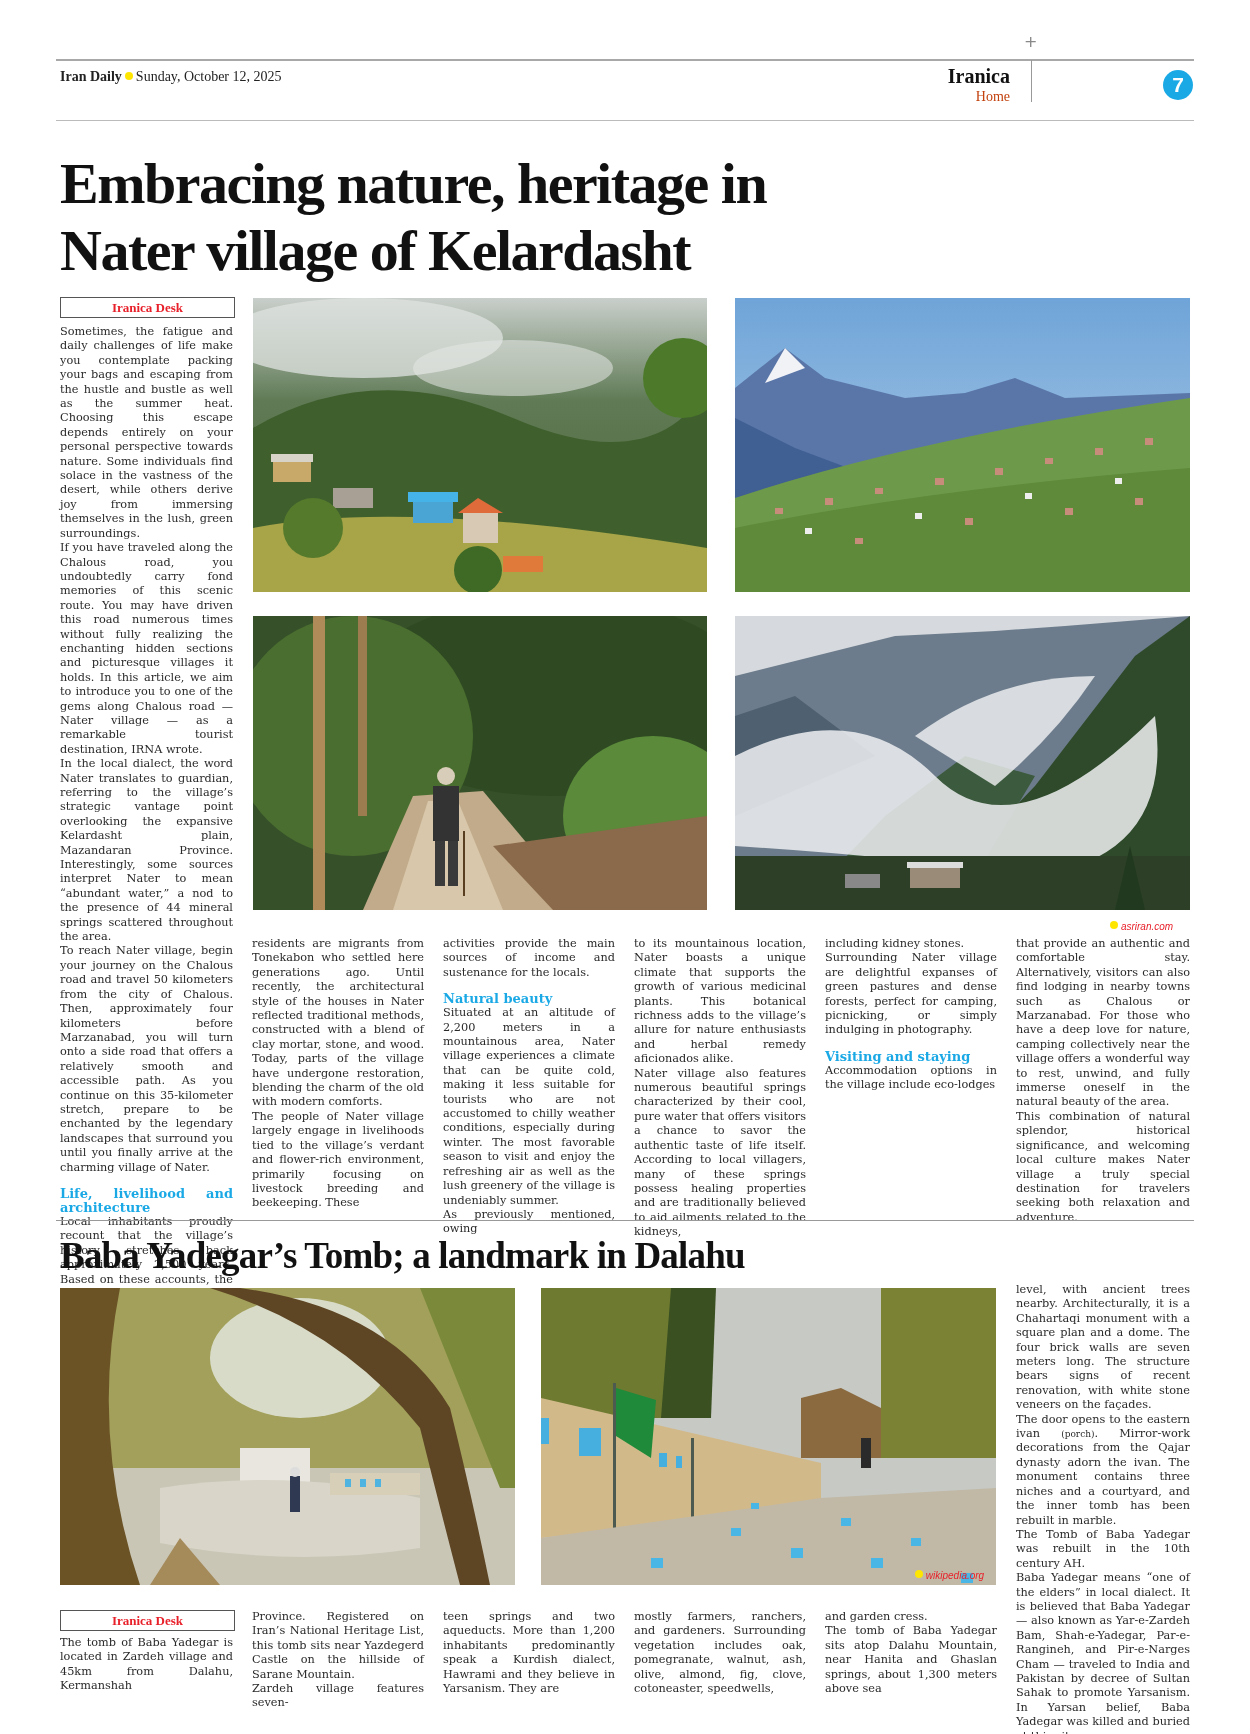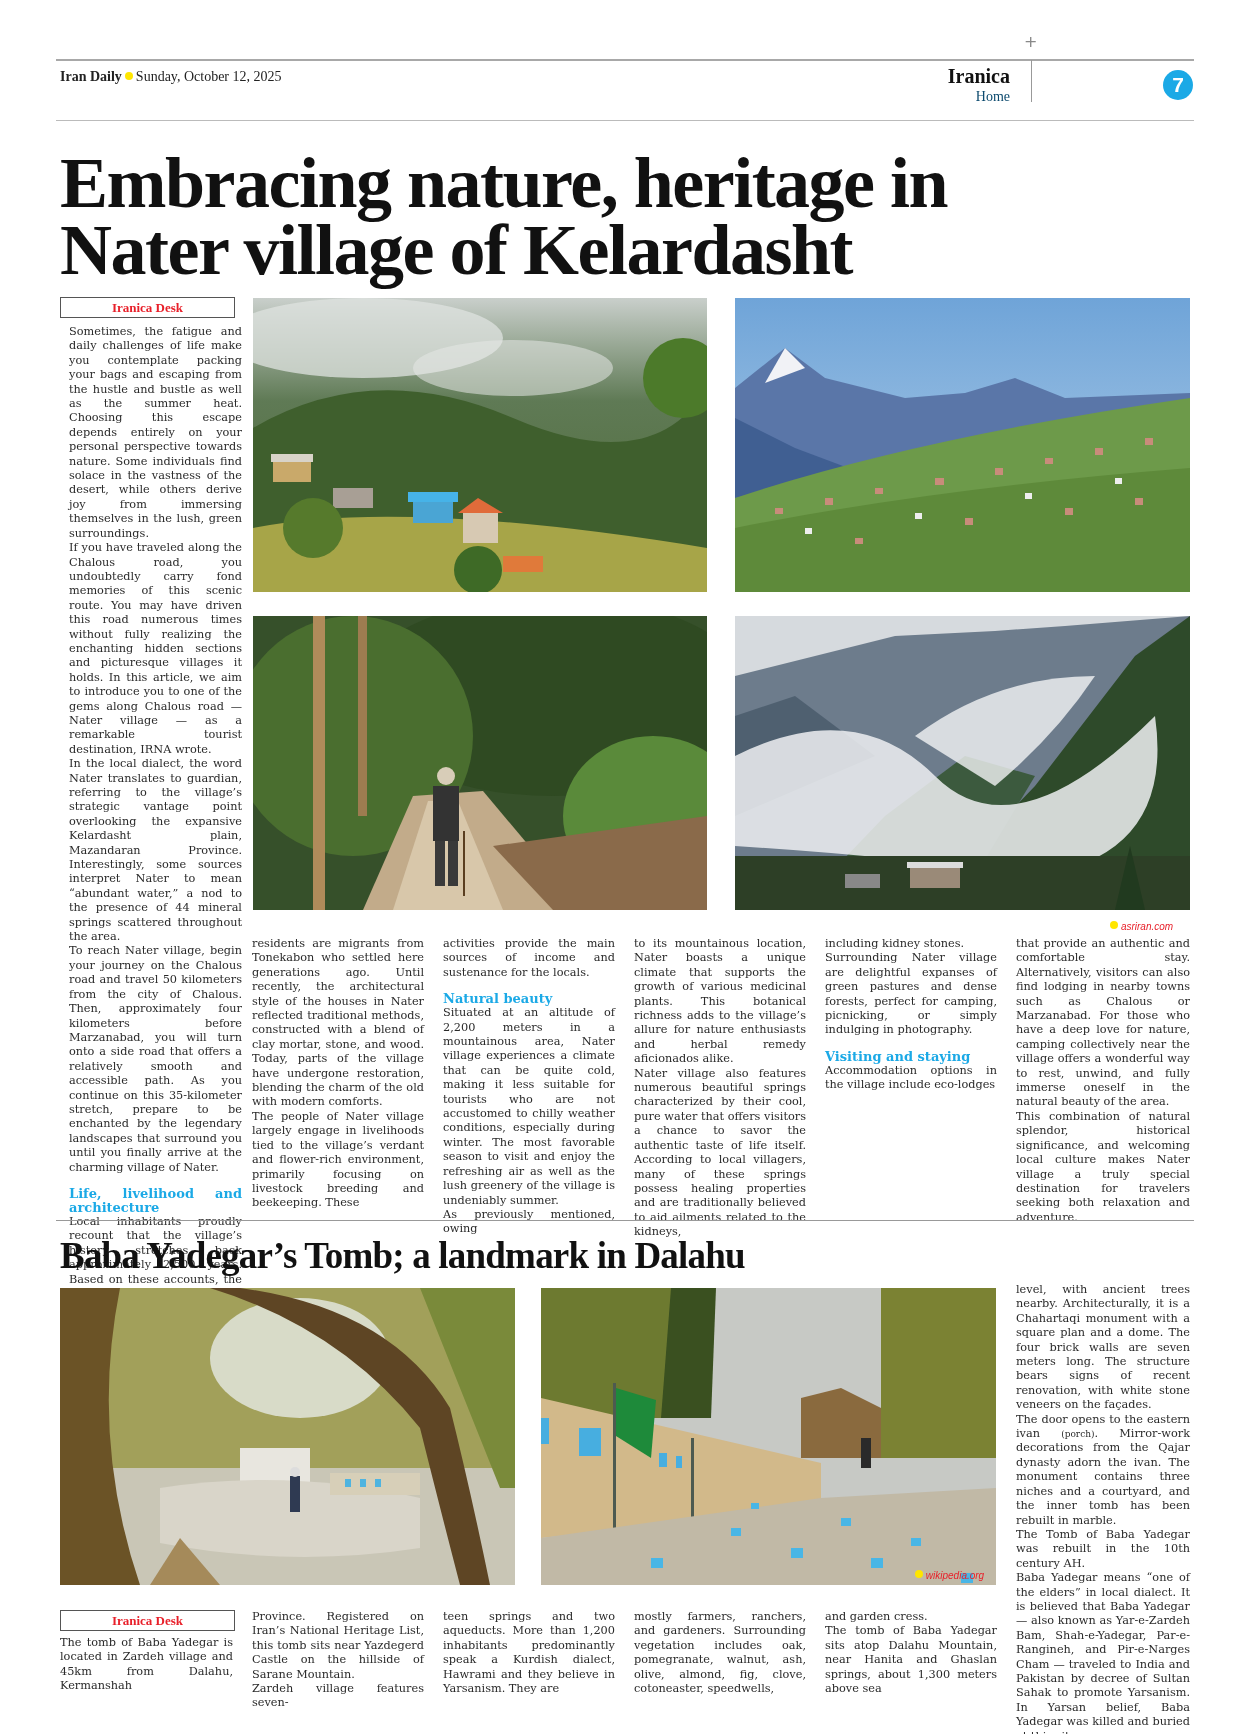--- a/index.html
+++ b/index.html
@@ -6,27 +6,27 @@
   html, body { width: 1250px; height: 1734px; background: #ffffff; overflow: hidden; }
   body { position: relative; font-family: "DejaVu Serif", serif; color: #1a1a1a; }
 
   
   .top-cross { position: absolute; left: 1024px; top: 34px; font-family: "DejaVu Sans", sans-serif; font-size: 16px; color: #888; line-height: 1; }
   .rule-top { position: absolute; left: 56px; top: 59px; width: 1138px; height: 2px; background: #a8a8a8; }
   .header-left { position: absolute; left: 60px; top: 69px; font-family: "Liberation Serif", serif; font-size: 14px; color: #222; white-space: nowrap; }
   .header-left .brand { font-weight: bold; }
   .yellow-dot { display: inline-block; width: 8px; height: 8px; border-radius: 50%; background: #ffe600; margin: 0 3px; vertical-align: 1px; }
   .section-name { position: absolute; right: 240px; top: 65px; font-family: "Liberation Serif", serif; font-weight: bold; font-size: 20px; color: #111; text-align: center; }
-  .section-sub { position: absolute; right: 240px; top: 89px; font-family: "Liberation Serif", serif; font-size: 14px; color: #0c4a6e; text-align: center; }
+  .section-sub { position: absolute; right: 240px; top: 89px; font-family: "Liberation Serif", serif; font-size: 14px; color: #c2410c; text-align: center; }
   .header-vline { position: absolute; left: 1031px; top: 60px; width: 1px; height: 42px; background: #999; }
   .page-num { position: absolute; left: 1163px; top: 70px; width: 30px; height: 30px; border-radius: 50%; background: #1ba9e6; color: #fff; font-family: "Liberation Sans", sans-serif; font-weight: bold; font-size: 21px; text-align: center; line-height: 30px; }
   .rule-header-bottom { position: absolute; left: 56px; top: 120px; width: 1138px; height: 1px; background: #bbb; }
 
   
-  .headline { position: absolute; left: 60px; top: 150px; width: 900px; font-family: "Liberation Serif", serif; font-weight: bold; font-size: 72px; line-height: 67px; letter-spacing: -1.5px; color: #111; }
+  .headline { position: absolute; left: 60px; top: 150px; width: 900px; font-family: "Liberation Serif", serif; font-weight: bold; font-size: 58px; line-height: 67px; letter-spacing: -1.5px; color: #111; }
 
   .desk-pill { position: absolute; height: 21px; border: 1px solid #555; border-radius: 0; text-align: center; font-family: "Liberation Serif", serif; font-weight: bold; font-size: 13px; color: #e8202a; line-height: 19px; }
 
   .col { position: absolute; font-family: "DejaVu Serif", serif; font-size: 11.3px; line-height: 14.4px; color: #2a2a2a; text-align: justify; hyphens: manual; }
   .col p { margin: 0; }
   .col .sub { color: #1ba9e6; font-weight: bold; font-size: 13px; line-height: 14px; margin-top: 12px; font-family: "DejaVu Serif", serif; }
   .col .small { font-size: 9px; }
 
   .photo { position: absolute; overflow: hidden; }
 
@@ -50,21 +50,21 @@
 <div class="page-num">7</div>
 <div class="rule-header-bottom"></div>
 
 <h1 class="headline">
   <span>Embracing nature, heritage in</span><br>
   <span>Nater village of Kelardasht</span>
 </h1>
 
 <div class="desk-pill" style="left:60px; top:297px; width:175px;">Iranica Desk</div>
 
-<div class="col" style="left:60px; top:325px; width:173px;margin-left:9px;">
+<div class="col" style="left:60px; top:325px; width:173px;">
   <p>Sometimes, the fatigue and daily challenges of life make you contemplate packing your bags and escaping from the hustle and bustle as well as the summer heat. Choosing this escape depends entirely on your personal perspective towards nature. Some individuals find solace in the vastness of the desert, while others derive joy from immersing themselves in the lush, green surroundings.</p>
   <p>If you have traveled along the Chalous road, you undoubtedly carry fond memories of this scenic route. You may have driven this road numerous times without fully realizing the enchanting hidden sections and picturesque villages it holds. In this article, we aim to introduce you to one of the gems along Chalous road — Nater village — as a remarkable tourist destination, IRNA wrote.</p>
   <p>In the local dialect, the word Nater translates to guardian, referring to the village’s strategic vantage point overlooking the expansive Kelardasht plain, Mazandaran Province. Interestingly, some sources interpret Nater to mean “abundant water,” a nod to the presence of 44 mineral springs scattered throughout the area.</p>
   <p>To reach Nater village, begin your journey on the Chalous road and travel 50 kilometers from the city of Chalous. Then, approximately four kilometers before Marzanabad, you will turn onto a side road that offers a relatively smooth and accessible path. As you continue on this 35-kilometer stretch, prepare to be enchanted by the legendary landscapes that surround you until you finally arrive at the charming village of Nater.</p>
   <p class="sub">Life, livelihood and architecture</p>
   <p>Local inhabitants proudly recount that the village’s history stretches back approximately 2,500 years. Based on these accounts, the majority of Nater’s</p>
 </div>
 
 <div class="photo" style="left:253px; top:298px; width:454px; height:294px;">
   <svg width="454" height="294" viewBox="0 0 454 294" preserveAspectRatio="none">

